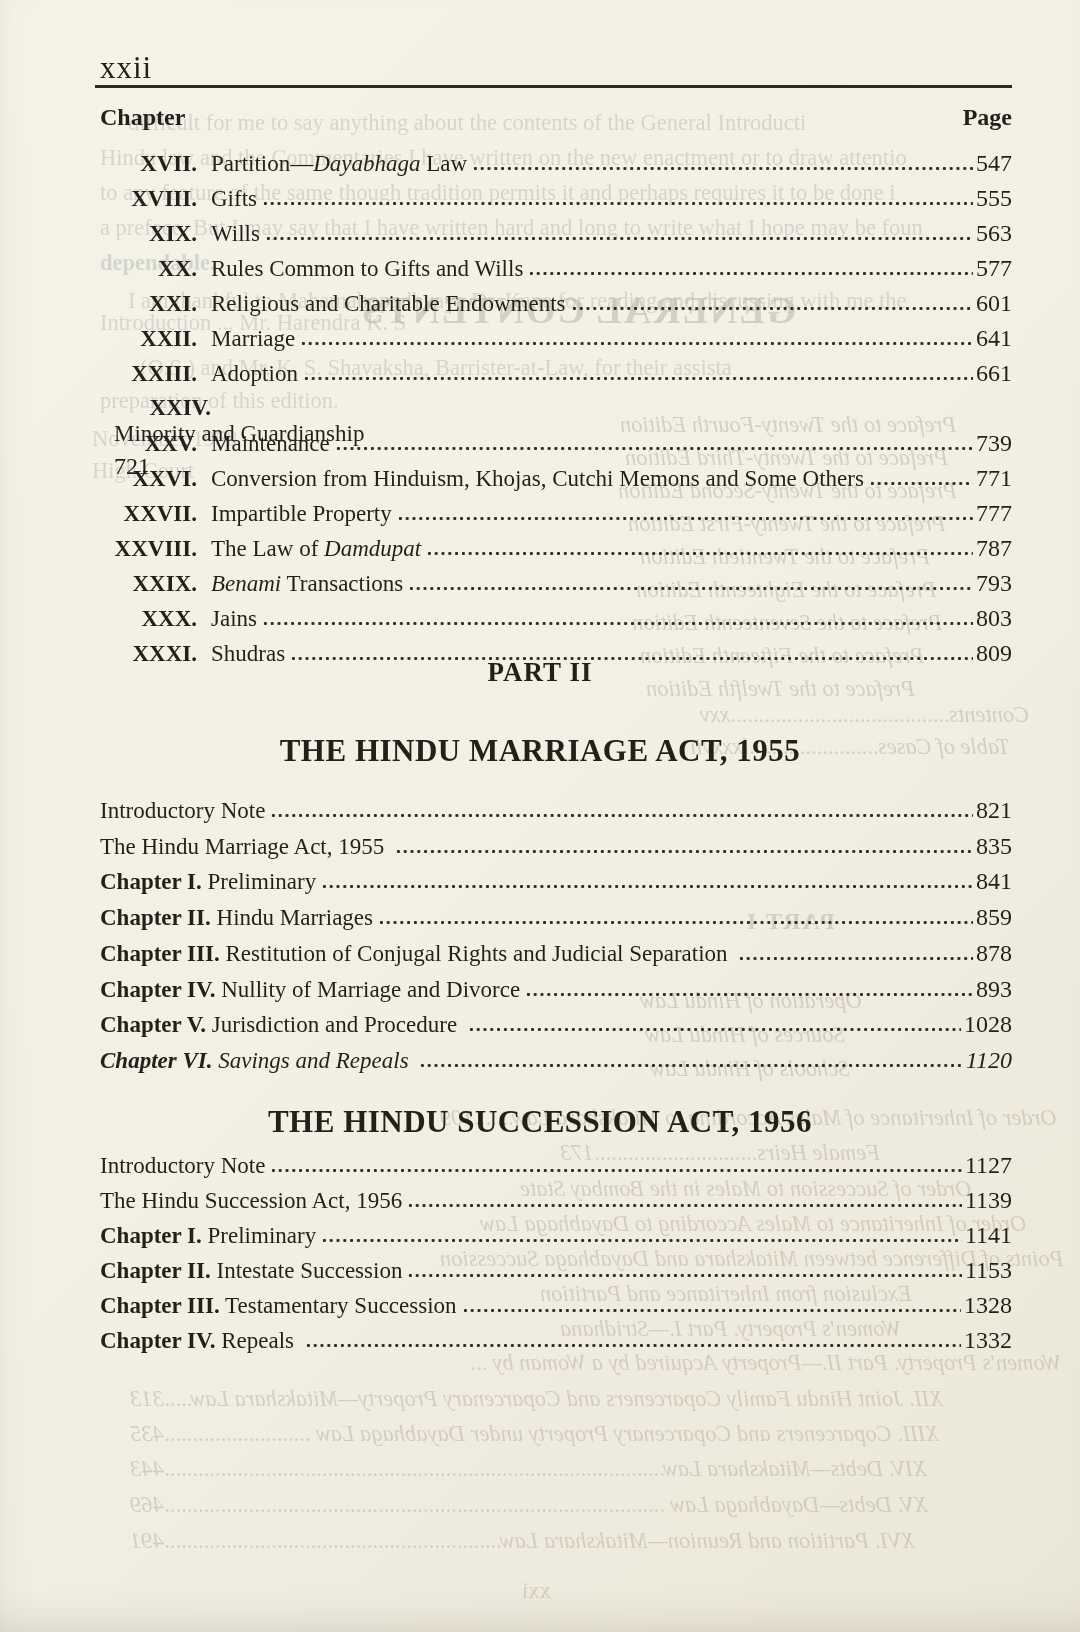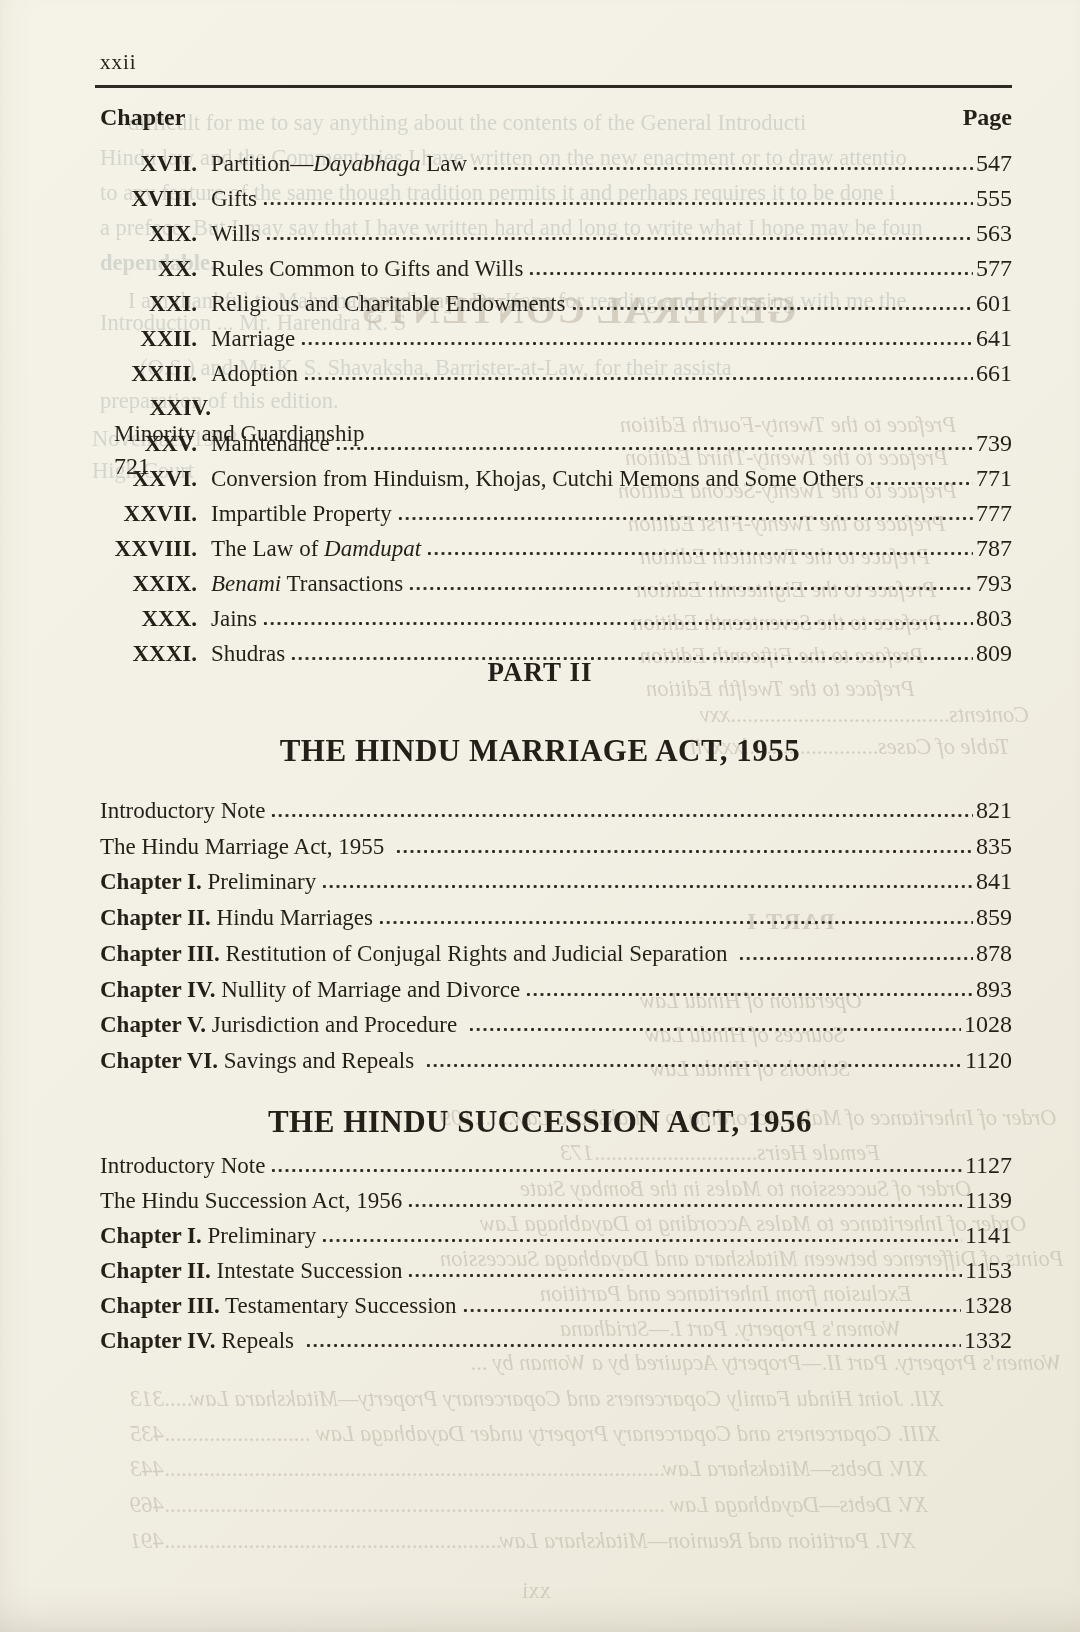--- a/index.html
+++ b/index.html
@@ -3,21 +3,21 @@
 <meta charset="utf-8">
 <style>
   html,body{margin:0;padding:0;background:#6e6a60;}
   .page{
     position:relative;width:1080px;height:1632px;margin:0 auto;overflow:hidden;
     background:linear-gradient(135deg,#f5f2e7 0%,#f2efe4 50%,#ebe7d8 100%);
     box-shadow:inset 0 -35px 45px -35px rgba(90,80,60,.20), inset 25px 0 50px -40px rgba(90,80,60,.12);
     font-family:"Liberation Serif","DejaVu Serif",serif;color:#241f18;
   }
   
-  .folio{position:absolute;left:100px;top:50px;font-size:21px;letter-spacing:1px;}
+  .folio{position:absolute;left:100px;top:50px;font-size:31px;letter-spacing:1px;}
   .running{position:absolute;left:0;top:46px;width:100%;text-align:center;font-size:26px;font-style:italic;}
   .rule{position:absolute;left:95px;top:85px;width:917px;height:3px;background:#2e2a23;}
   .toc-head{position:absolute;left:100px;right:68px;top:104px;display:flex;justify-content:space-between;font-weight:bold;font-size:24px;}
   
   .row{position:absolute;left:100px;right:68px;display:flex;align-items:baseline;font-size:23px;white-space:nowrap;}
   .num{flex:none;width:97px;text-align:right;font-weight:bold;}
   .title{flex:none;margin-left:14px;}
   .cb{flex:none;font-weight:bold;}
   .ct{flex:none;white-space:pre;}
   .leader{flex:1 1 auto;height:5px;margin:0 3px 1px 5px;
@@ -221,21 +221,21 @@
         <span class="ct"> Nullity of Marriage and Divorce</span>
         <div class="leader"></div>
         <span class="pg">893</span>
       </div>
       <div class="row" style="top: 1011px;">
         <span class="cb">Chapter V.</span>
         <span class="ct"> Jurisdiction and Procedure </span>
         <div class="leader"></div>
         <span class="pg">1028</span>
       </div>
-      <div class="row" style="top: 1047px;">
+      <div class="row" style="top: 1047px; font-style: italic;">
         <span class="cb">Chapter VI.</span>
         <span class="ct"> Savings and Repeals </span>
         <div class="leader"></div>
         <span class="pg">1120</span>
       </div>
     </div>
 
   <h1 id="act2-h" class="part-h">THE HINDU SUCCESSION ACT, 1956</h1>
   <div id="toc-part3">
       <div class="row" style="top: 1152px;">

